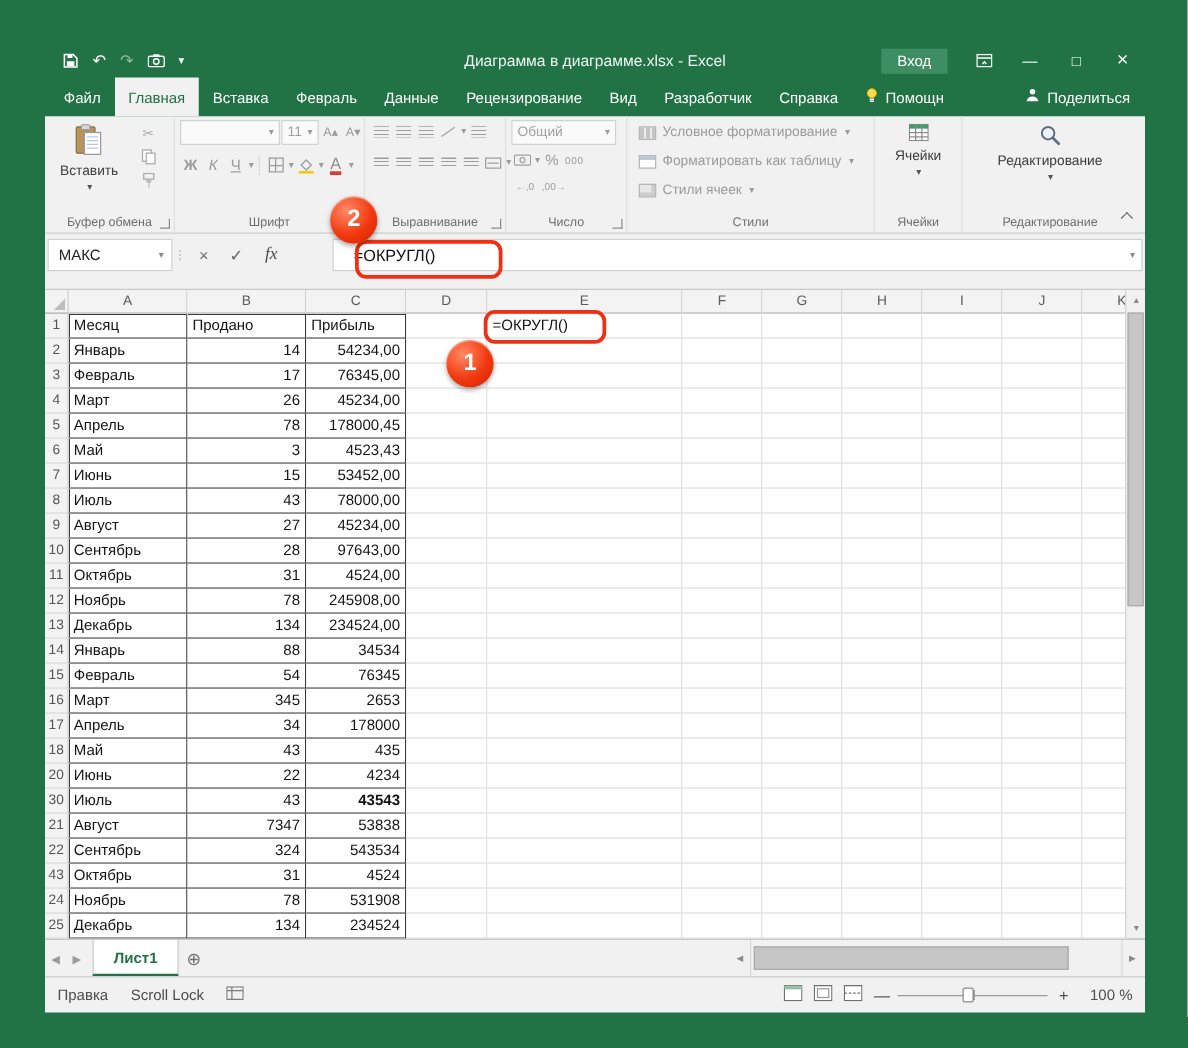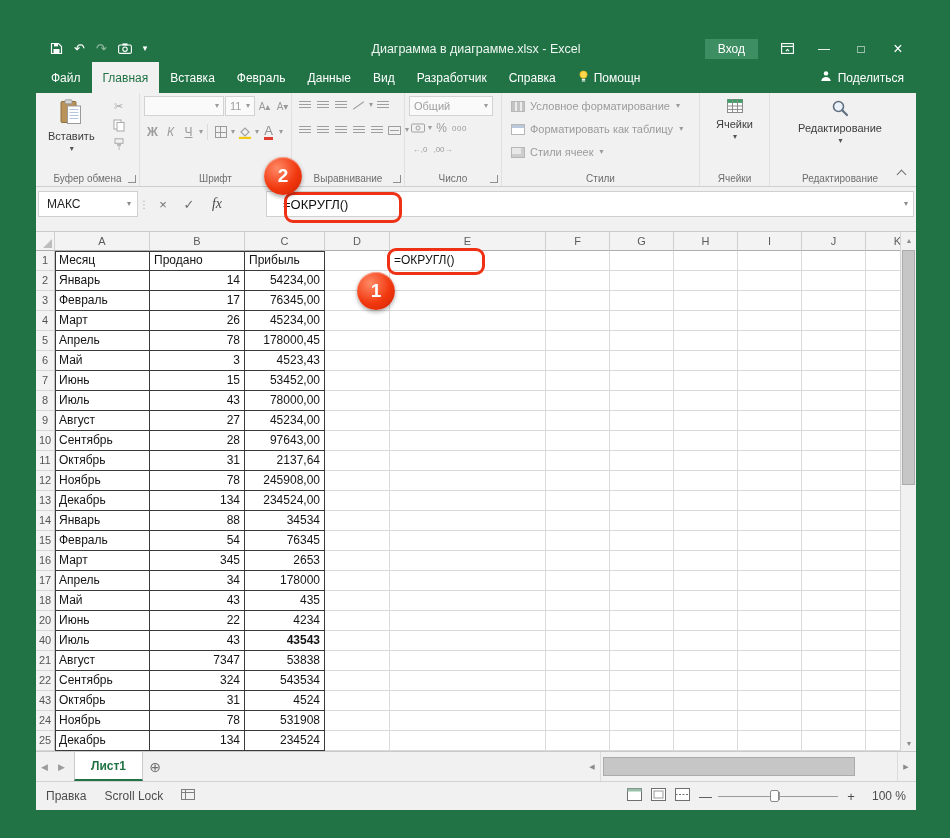--- a/index.html
+++ b/index.html
@@ -172,20 +172,23 @@
         <div class="rtab">
           <span>Вставка</span>
         </div>
         <div class="rtab">
           <span>Февраль</span>
         </div>
         <div class="rtab">
           <span>Данные</span>
         </div>
         <div class="rtab">
+          <span>Рецензирование</span>
+        </div>
+        <div class="rtab">
           <span>Вид</span>
         </div>
         <div class="rtab">
           <span>Разработчик</span>
         </div>
         <div class="rtab">
           <span>Справка</span>
         </div>
         <div class="rtab">
           <span><svg width="11" height="13" viewBox="0 0 11 13">
@@ -580,21 +583,21 @@
         <div class="cell" style="width: 64px;"></div>
         <div class="cell" style="width: 64px;"></div>
         <div class="cell" style="width: 64px;"></div>
         <div class="cell" style="width: 64px;"></div>
         <div class="cell" style="width: 64px;"></div>
       </div>
       <div class="grow srow">
         <div class="cell gut" style="width: 19px;">11</div>
         <div class="cell tblc tbl" style="width: 95px;">Октябрь</div>
         <div class="cell tblc num" style="width: 95px;">31</div>
-        <div class="cell tblc num" style="width: 80px;">2137,64</div>
+        <div class="cell tblc num" style="width: 80px;">4524,00</div>
         <div class="cell" style="width: 65px;"></div>
         <div class="cell" style="width: 156px;"></div>
         <div class="cell" style="width: 64px;"></div>
         <div class="cell" style="width: 64px;"></div>
         <div class="cell" style="width: 64px;"></div>
         <div class="cell" style="width: 64px;"></div>
         <div class="cell" style="width: 64px;"></div>
         <div class="cell" style="width: 64px;"></div>
       </div>
       <div class="grow srow">
@@ -703,21 +706,21 @@
         <div class="cell" style="width: 65px;"></div>
         <div class="cell" style="width: 156px;"></div>
         <div class="cell" style="width: 64px;"></div>
         <div class="cell" style="width: 64px;"></div>
         <div class="cell" style="width: 64px;"></div>
         <div class="cell" style="width: 64px;"></div>
         <div class="cell" style="width: 64px;"></div>
         <div class="cell" style="width: 64px;"></div>
       </div>
       <div class="grow srow">
-        <div class="cell gut" style="width: 19px;">40</div>
+        <div class="cell gut" style="width: 19px;">30</div>
         <div class="cell tblc tbl" style="width: 95px;">Июль</div>
         <div class="cell tblc num" style="width: 95px;">43</div>
         <div class="cell tblc num" style="width: 80px; font-weight: bold;">43543</div>
         <div class="cell" style="width: 65px;"></div>
         <div class="cell" style="width: 156px;"></div>
         <div class="cell" style="width: 64px;"></div>
         <div class="cell" style="width: 64px;"></div>
         <div class="cell" style="width: 64px;"></div>
         <div class="cell" style="width: 64px;"></div>
         <div class="cell" style="width: 64px;"></div>

